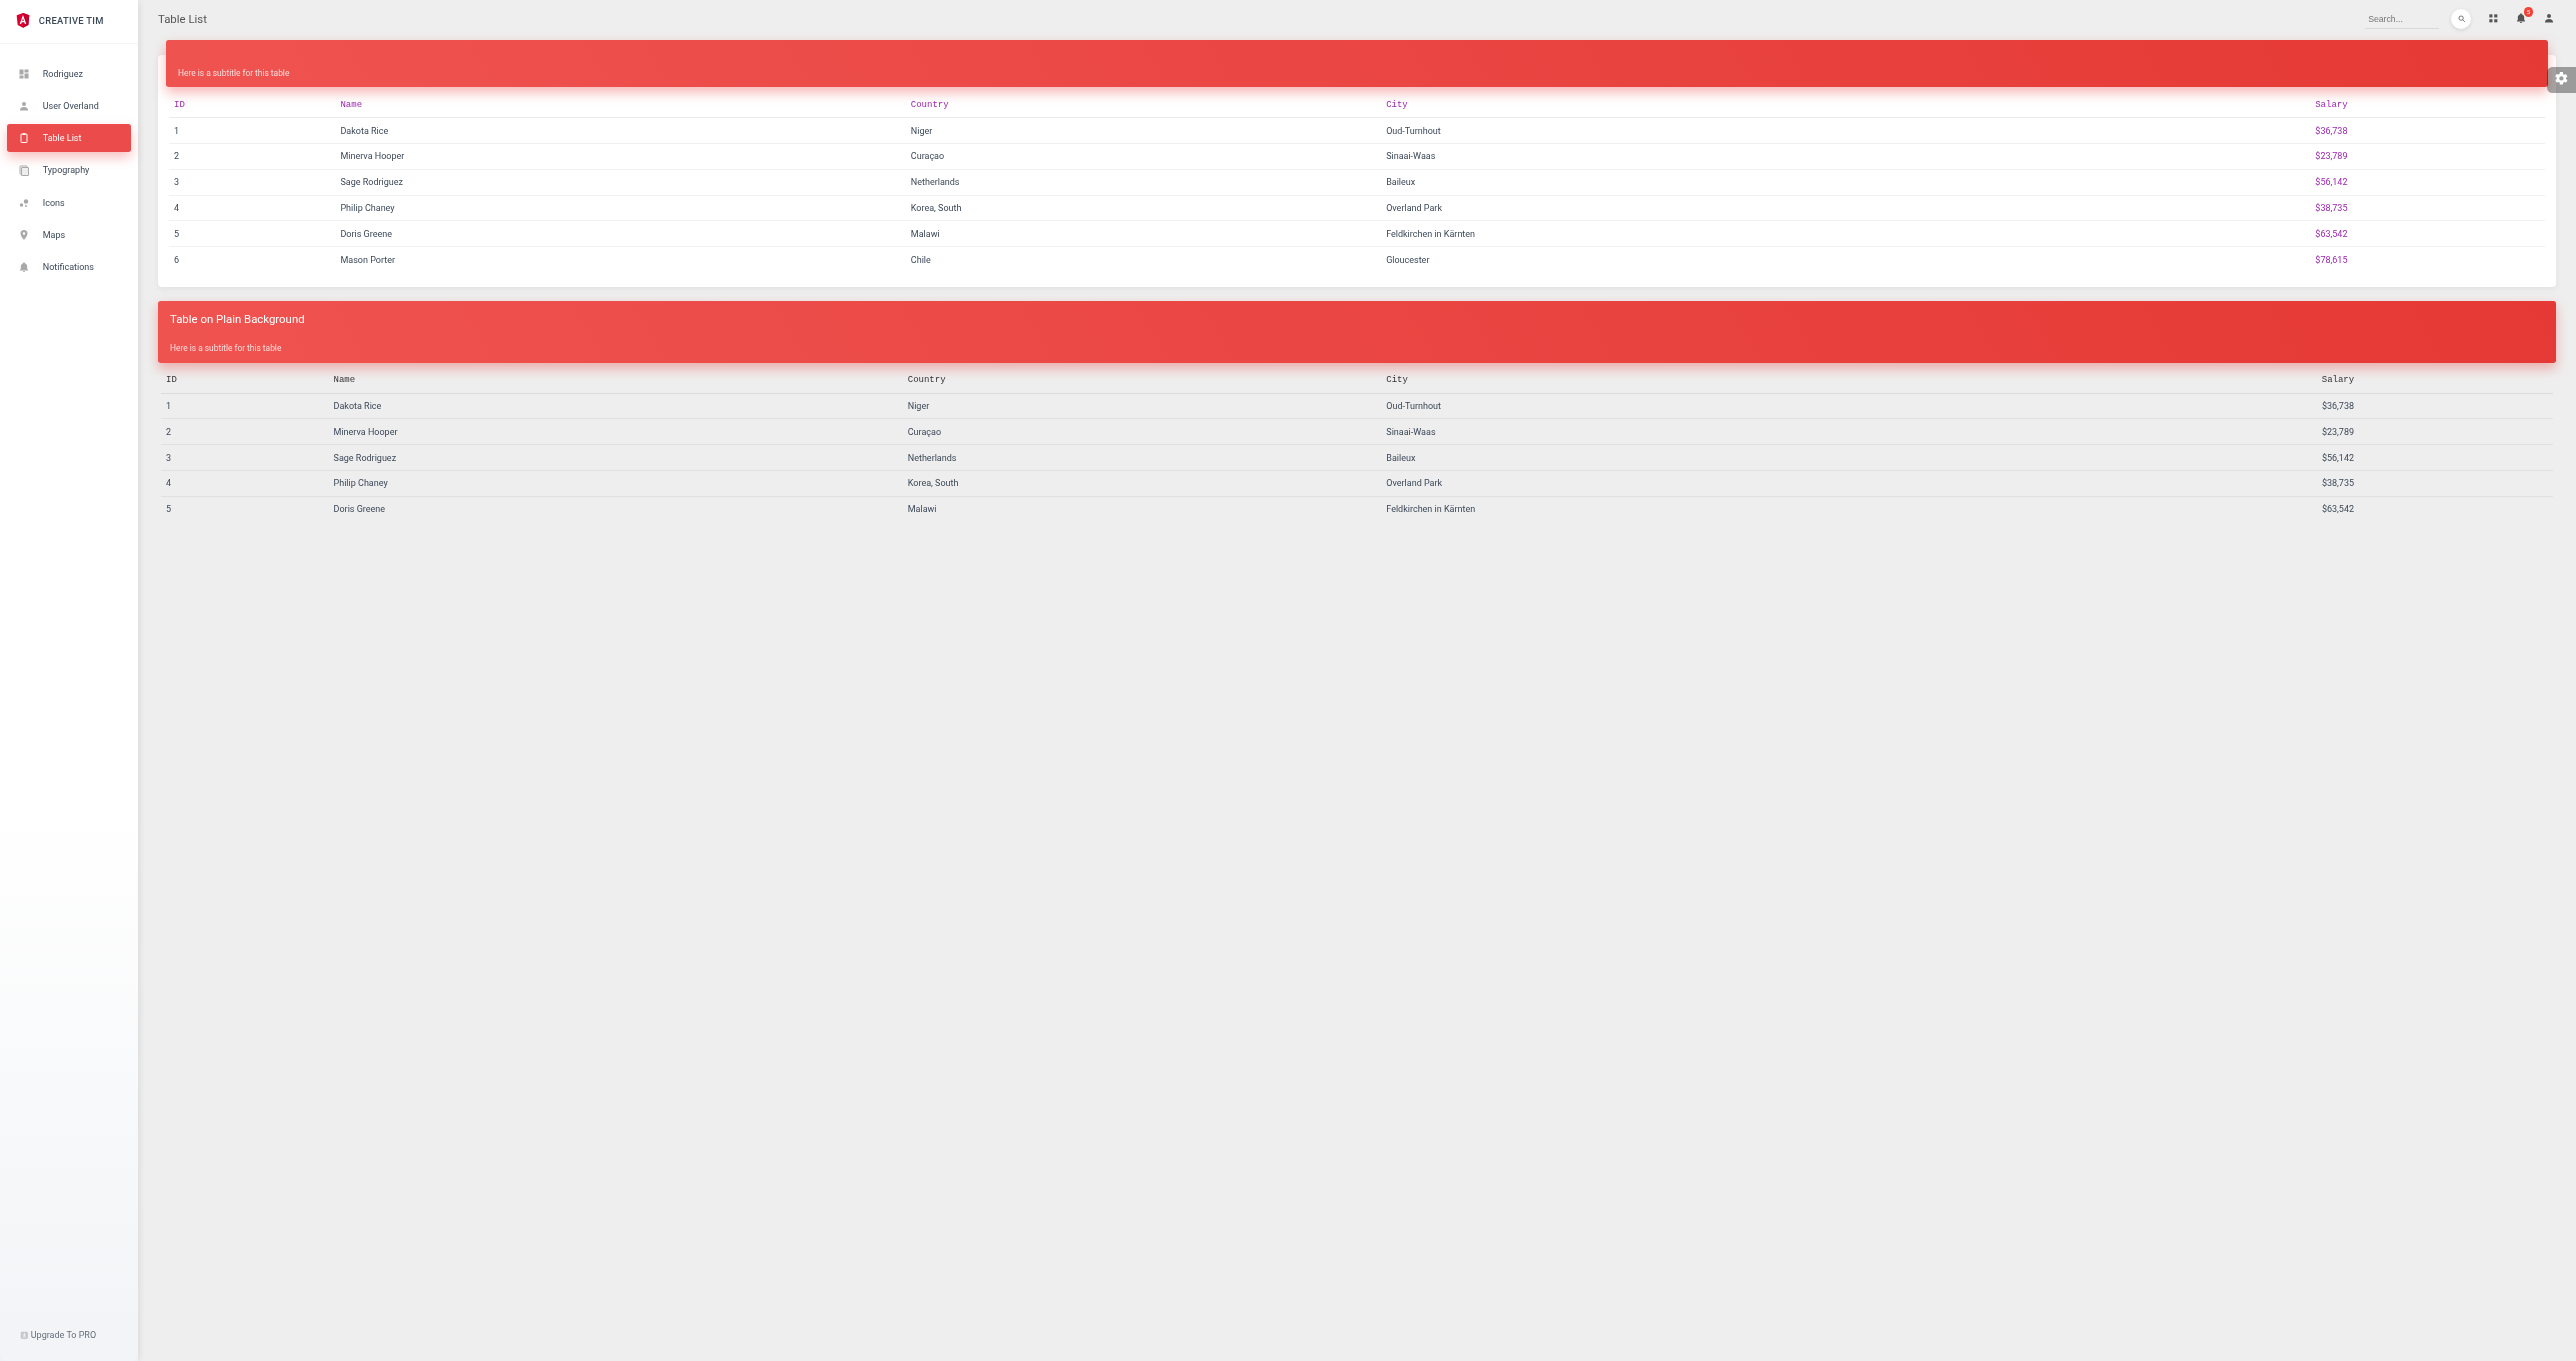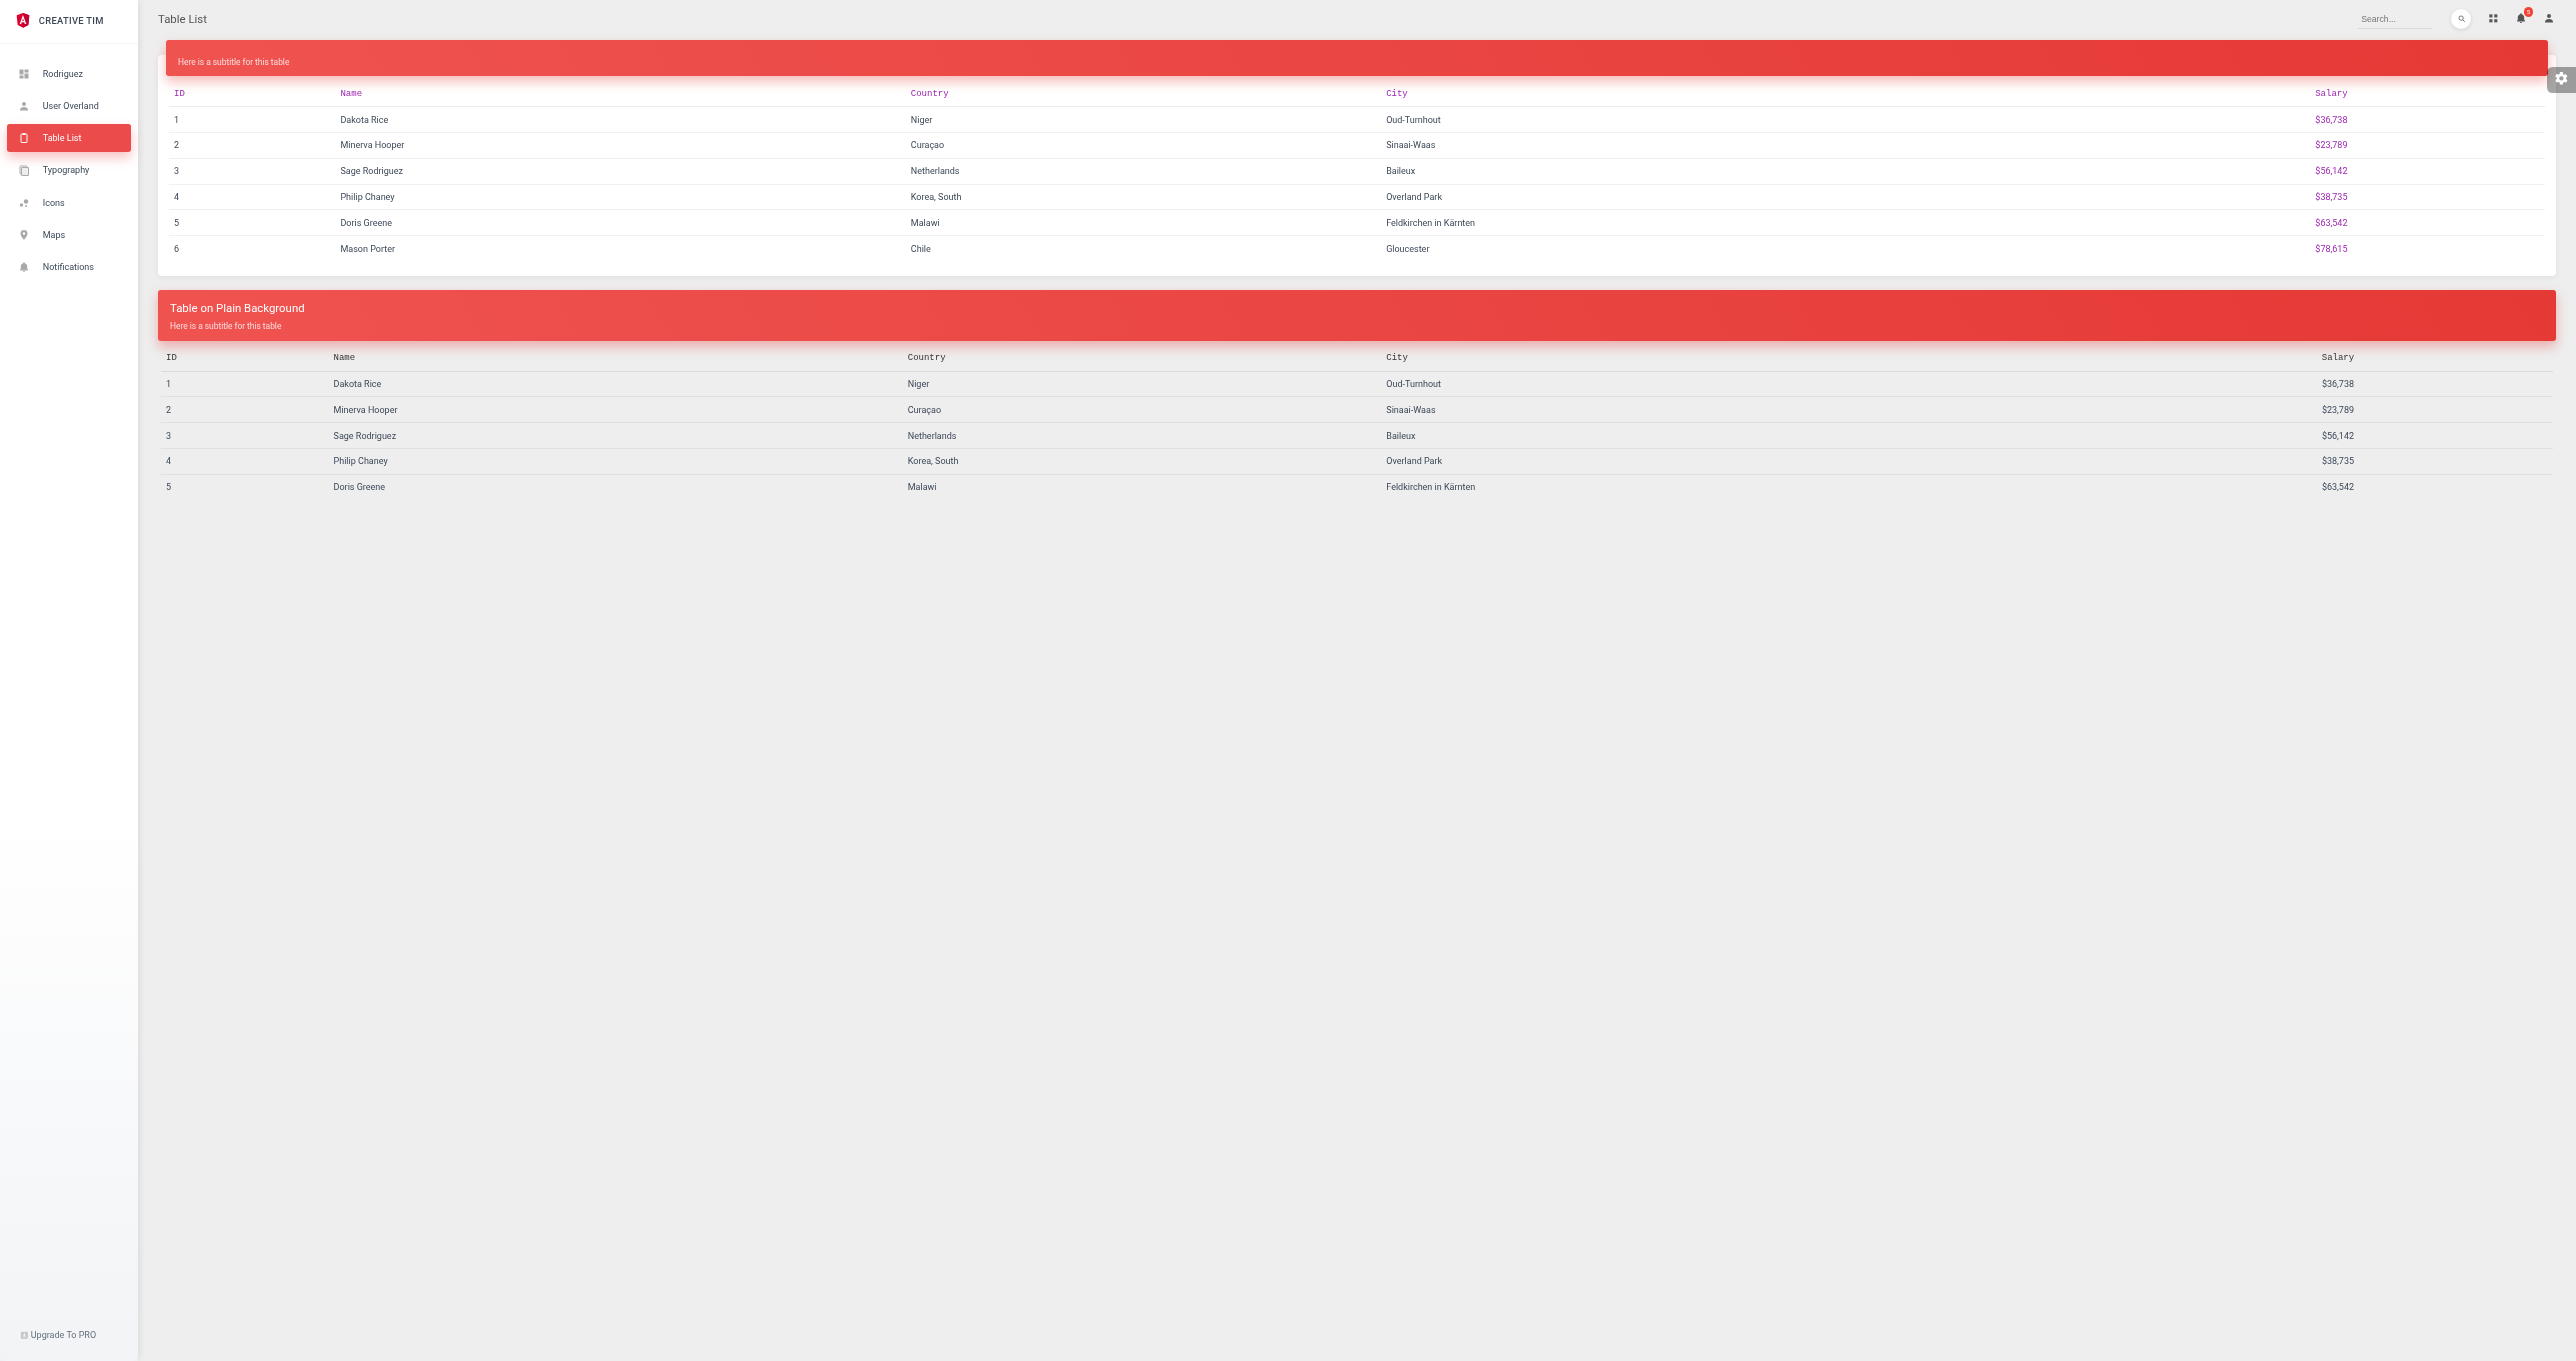--- a/index.html
+++ b/index.html
@@ -79,21 +79,21 @@
 
 
 .main { flex: 1; display: flex; flex-direction: column; }
 .topbar {
   display: flex;
   align-items: center;
   padding: 9.4px 20px 5.4px 20px;
 }
 .page-title { color: #555; font-size: 11.4px; font-weight: 400; }
 .top-spacer { flex: 1; }
-.search-wrap { display:flex; align-items:center; gap:19px; }
+.search-wrap { display:flex; align-items:center; gap:12px; }
 .search-input {
   border: none;
   border-bottom: 0.7px solid #d8d8d8;
   background: transparent;
   padding: 4px 2.7px;
   width: 74px;
   font-size: 8.7px;
   color: #555;
   outline: none;
 }
@@ -126,21 +126,21 @@
 .card-header {
   background: linear-gradient(60deg,#ef5350,#e53935);
   color: #fff;
   border-radius: 2.7px;
   margin: -14.8px 8px 0 8px;
   padding: 10.7px 12px 9.4px 12px;
   box-shadow: 0 5.4px 12px rgba(229,57,53,0.35);
 }
 .card.plain .card-header { margin-left:0; margin-right:0; }
 .card-title { font-size: 11.4px; font-weight: 400; }
-.card-subtitle { font-size: 8.4px; opacity: 0.8; margin-top: 6px; }
+.card-subtitle { font-size: 8.4px; opacity: 0.8; margin-top: 17px; }
 .card-body { padding: 5.4px 10.7px 14.8px 10.7px; }
 .card.plain .card-body { padding-left: 2.7px; padding-right: 2.7px; }
 
 table { width: 100%; border-collapse: collapse; }
 th, td {
   text-align: left;
   padding: 7.4px 5.4px;
   font-size: 9px;
   font-weight: 400;
 }

